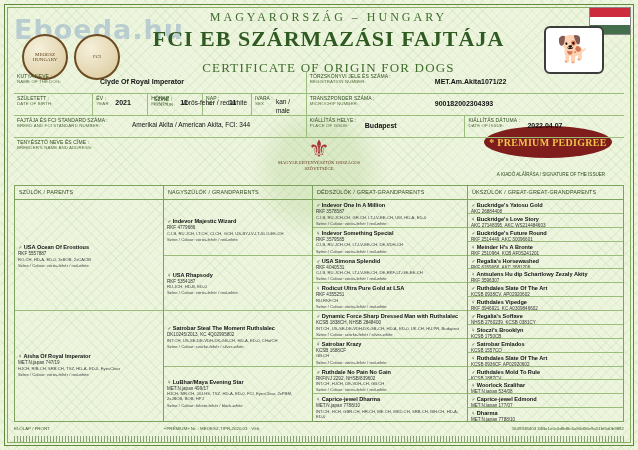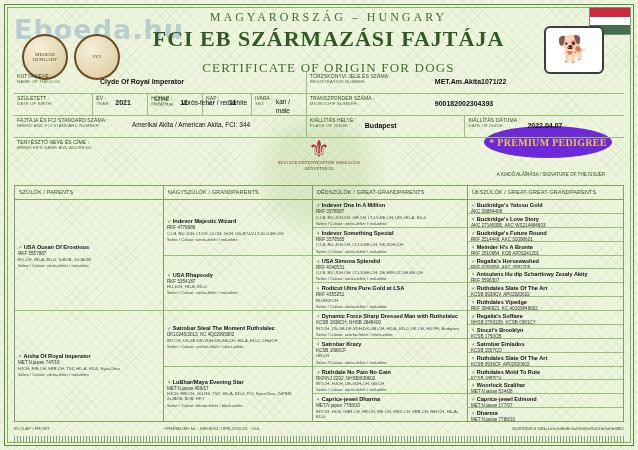--- a/index.html
+++ b/index.html
@@ -39,21 +39,21 @@
         background:radial-gradient(circle at 35% 30%,#f6f0da,#d9c79a);
         display:flex;align-items:center;justify-content:center;font-size:5px;color:#5d3f19;text-align:center;line-height:1.05;
         font-family:"Liberation Serif",serif;}
   .seal1{left:22px;top:34px;}
   .seal2{left:74px;top:34px;}
   .seal3{right:34px;top:26px;width:56px;height:44px;border-radius:6px;border:2px solid #3d3d3d;background:#ffffff;}
   .seal3 .dog{font-size:26px;line-height:1;color:#222;}
 
   
   .premium{position:absolute;right:26px;top:126px;width:128px;height:32px;border-radius:50%;
-           background:#6d28d9;color:#f0c54a;display:flex;align-items:center;justify-content:center;
+           background:#7f1d1d;color:#f0c54a;display:flex;align-items:center;justify-content:center;
            font-size:10px;font-weight:bold;letter-spacing:.3px;font-family:"Liberation Serif",serif;}
 
   
   .fields{position:absolute;left:14px;right:14px;top:72px;font-size:5.5px;color:#1c1c1c;}
   .row{position:relative;height:21px;border-bottom:1px solid #9bbd7c;}
   .row.last{border-bottom:none;}
   .cellbox{position:absolute;top:0;height:21px;border-right:1px solid #9bbd7c;padding-left:3px;box-sizing:border-box;}
   .lbl{font-size:5px;color:#2b4a1b;text-transform:uppercase;display:block;line-height:6px;padding-top:1px;letter-spacing:.1px;}
   .lbl2{font-size:4.4px;color:#55703f;display:block;line-height:5px;letter-spacing:.1px;}
   .val{font-size:7px;color:#111;display:block;line-height:9px;font-weight:bold;}

